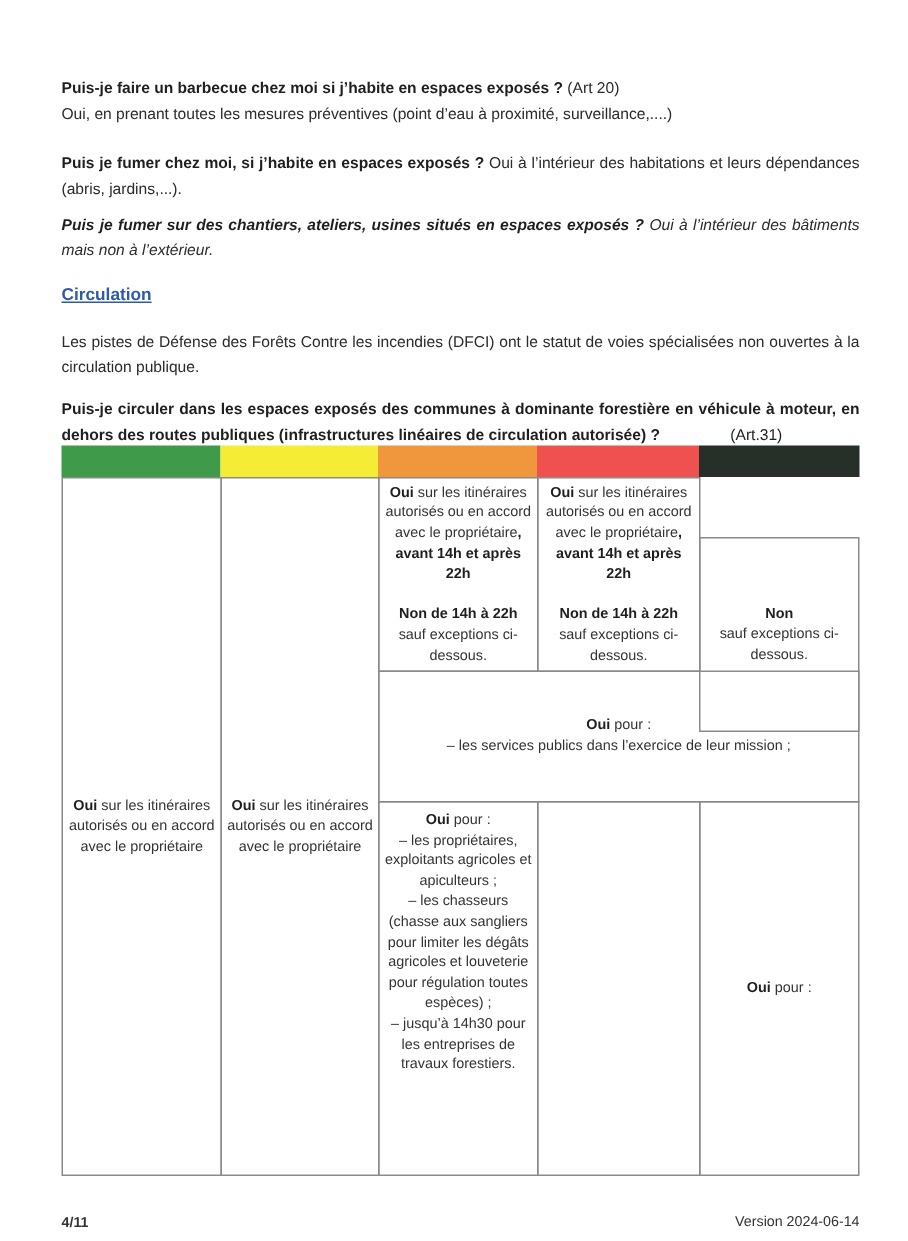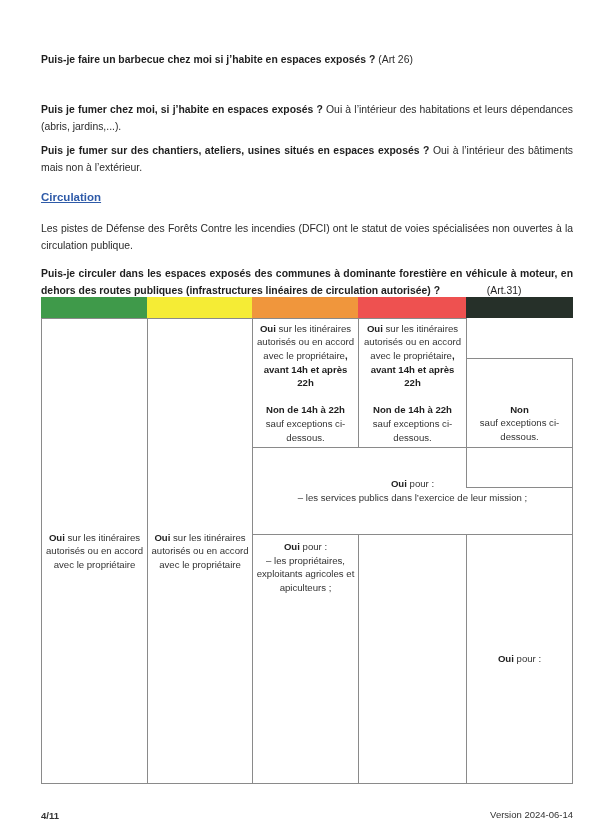--- a/index.html
+++ b/index.html
@@ -27,28 +27,29 @@
     .cell .inner { width: 100%; }
     .gap { height: 13.6px; }
 
     .footer-left { position: absolute; left: 41px; top: 810px; font-size: 9.5px; font-weight: bold; color: #333; }
     .footer-right { position: absolute; right: 32px; top: 809px; font-size: 9.5px; color: #333; }
   </style>
 </head>
 <body>
 
 <div class="p" style="top:52px;">
-  <div><b>Puis-je faire un barbecue chez moi si j’habite en espaces exposés ?</b><span> (Art 26)</span></div>
+  <div><b>Puis-je faire un barbecue chez moi si j’habite en espaces exposés ?</b><span> (Art 20)</span></div>
+  <div>Oui, en prenant toutes les mesures préventives (point d’eau à proximité, surveillance,....)</div>
 </div>
 
 <div class="p just" style="top:102px;">
   <b>Puis je fumer chez moi, si j’habite en espaces exposés ?</b><span> Oui à l’intérieur des habitations et leurs dépendances (abris, jardins,...).</span>
 </div>
 
-<div class="p just" style="top:143px;">
+<div class="p just" style="top:143px;font-style:italic;">
   <b>Puis je fumer sur des chantiers, ateliers, usines situés en espaces exposés ?</b><span> Oui à l’intérieur des bâtiments mais non à l’extérieur.</span>
 </div>
 
 <div class="heading">Circulation</div>
 
 <div class="p just" style="top:221px;">Les pistes de Défense des Forêts Contre les incendies (DFCI) ont le statut de voies spécialisées non ouvertes à la circulation publique.</div>
 
 <div class="question">
   <span>Puis-je circuler dans les espaces exposés des communes à dominante forestière en véhicule à moteur, en dehors des routes publiques (infrastructures linéaires de circulation autorisée) ?</span><span class="art"> (Art.31)</span>
 </div>
@@ -98,20 +99,22 @@
     <div class="inner">
       <div><b>Oui</b><span> pour :</span></div>
       <div>– les services publics dans l’exercice de leur mission ;</div>
     </div>
   </div>
 
   <div class="cell" style="left:211px;top:237px;width:107px;height:250px;align-items:flex-start;">
     <div class="inner" style="padding-top:3px;">
       <div><b>Oui</b><span> pour :</span></div>
       <div>– les propriétaires, exploitants agricoles et apiculteurs ;</div>
+      <div>– les chasseurs (chasse aux sangliers pour limiter les dégâts agricoles et louveterie pour régulation toutes espèces) ;</div>
+      <div>– jusqu’à 14h30 pour les entreprises de travaux forestiers.</div>
     </div>
   </div>
 
   <div class="cell" style="left:317px;top:237px;width:109px;height:250px;"></div>
 
   <div class="cell" style="left:425px;top:237px;width:107px;height:250px;">
     <div class="inner">
       <div><b>Oui</b><span> pour :</span></div>
     </div>
   </div>

